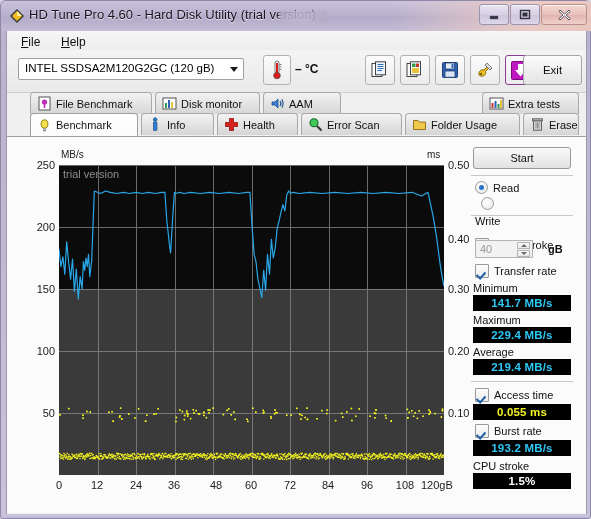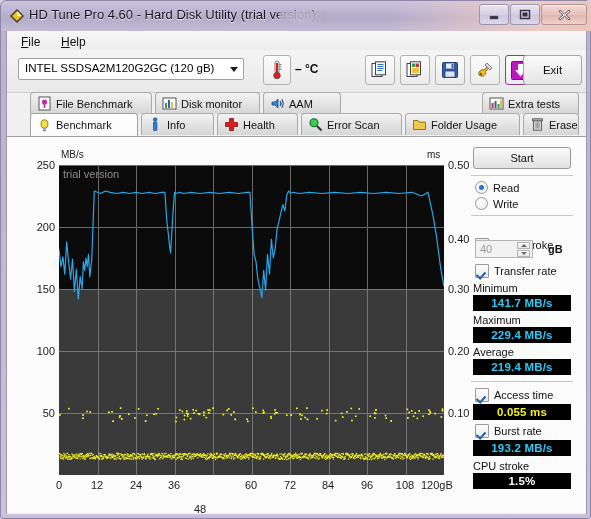--- a/index.html
+++ b/index.html
@@ -1711,40 +1711,40 @@
                 <rect x="348.1" y="252.1" width="1.4" height="1.4"></rect>
                 <rect x="85.9" y="255.5" width="1.4" height="1.4"></rect>
               </g>
             </svg>
         </div>
 
         <span class="xlab" style="left:21px;top:336px;">0</span>
         <span class="xlab" style="left:59px;top:336px;">12</span>
         <span class="xlab" style="left:98px;top:336px;">24</span>
         <span class="xlab" style="left:136px;top:336px;">36</span>
-        <span class="xlab" style="left:162px;top:336px;margin-top:24px;">48</span>
+        <span class="xlab" style="left:178px;top:336px;">48</span>
         <span class="xlab" style="left:213px;top:336px;">60</span>
         <span class="xlab" style="left:252px;top:336px;">72</span>
         <span class="xlab" style="left:290px;top:336px;">84</span>
         <span class="xlab" style="left:329px;top:336px;">96</span>
         <span class="xlab" style="left:367px;top:336px;">108</span>
         <span class="xlab" style="left:398px;top:336px;width:44px;text-align:left;">120gB</span>
       </div>
 
       <div id="results">
         <div id="start-button">
           <span>Start</span>
         </div>
         <div class="sep" style="top:32px;"></div>
 
         <div class="radio-row" style="top:38px;">
           <span class="radio on"></span>
           <span>Read</span>
         </div>
-        <div class="radio-row" style="top:54px;">
+        <div class="radio-row" style="top:54px;flex-direction:column;">
           <span class="radio"></span>
           <span>Write</span>
         </div>
         <div class="sep" style="top:72px;"></div>
 
         <div class="cb-row" style="top:95px;">
           <span class="cbox dim"></span>
           <span>Short stroke</span>
         </div>
         <div id="stroke-spin" style="top:97px;">

